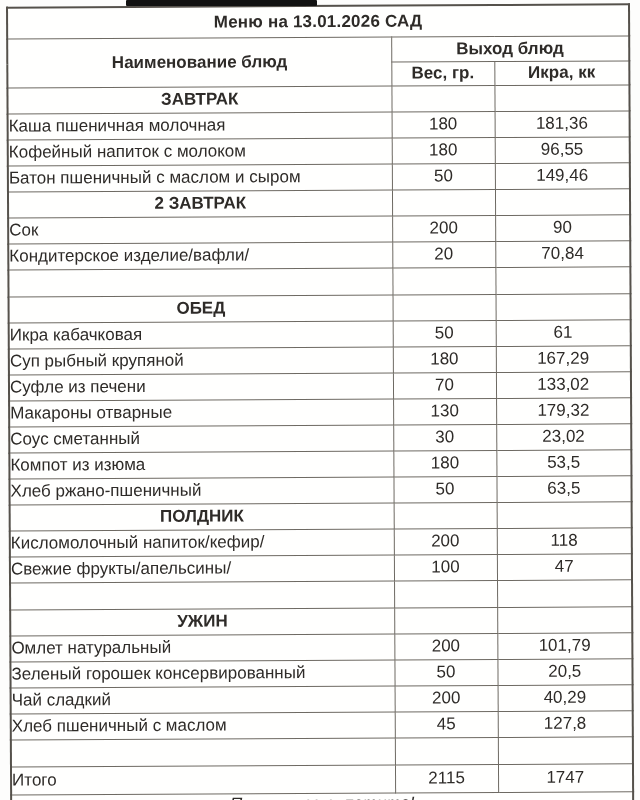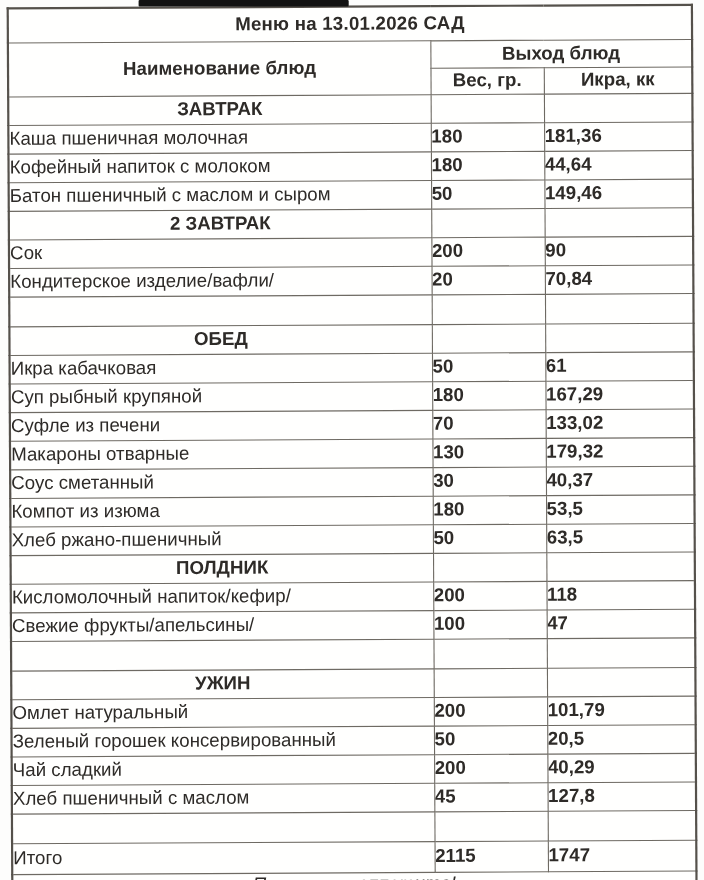--- a/index.html
+++ b/index.html
@@ -83,23 +83,22 @@
   }
   td.cell-name {
     text-align: left;
     padding-left: 4px;
   }
   td.cell-name.section {
     text-align: center;
     font-weight: bold;
   }
   td.cell-num {
-    text-align: left;
+    text-align: center;
     padding-right: 5px;
-    font-weight: bold;
   }
   tr.row-item td, tr.row-section td { height: 25px; }
   tr.row-empty td { height: 26px; }
   tr.row-total td { height: 27px; }
   td.cell-footer {
     height: 21px;
     text-align: center;
     font-style: italic;
     font-size: 17px;
   }
@@ -137,21 +136,21 @@
             <td class="cell-num"></td>
           </tr>
           <tr class="row-item">
             <td class="cell-name">Каша пшеничная молочная</td>
             <td class="cell-num">180</td>
             <td class="cell-num">181,36</td>
           </tr>
           <tr class="row-item">
             <td class="cell-name">Кофейный напиток с молоком</td>
             <td class="cell-num">180</td>
-            <td class="cell-num">44,64</td>
+            <td class="cell-num">96,55</td>
           </tr>
           <tr class="row-item">
             <td class="cell-name">Батон пшеничный с маслом и сыром</td>
             <td class="cell-num">50</td>
             <td class="cell-num">149,46</td>
           </tr>
           <tr class="row-section">
             <td class="cell-name section">2 ЗАВТРАК</td>
             <td class="cell-num"></td>
             <td class="cell-num"></td>
@@ -192,21 +191,21 @@
             <td class="cell-num">133,02</td>
           </tr>
           <tr class="row-item">
             <td class="cell-name">Макароны отварные</td>
             <td class="cell-num">130</td>
             <td class="cell-num">179,32</td>
           </tr>
           <tr class="row-item">
             <td class="cell-name">Соус сметанный</td>
             <td class="cell-num">30</td>
-            <td class="cell-num">40,37</td>
+            <td class="cell-num">23,02</td>
           </tr>
           <tr class="row-item">
             <td class="cell-name">Компот из изюма</td>
             <td class="cell-num">180</td>
             <td class="cell-num">53,5</td>
           </tr>
           <tr class="row-item">
             <td class="cell-name">Хлеб ржано-пшеничный</td>
             <td class="cell-num">50</td>
             <td class="cell-num">63,5</td>

